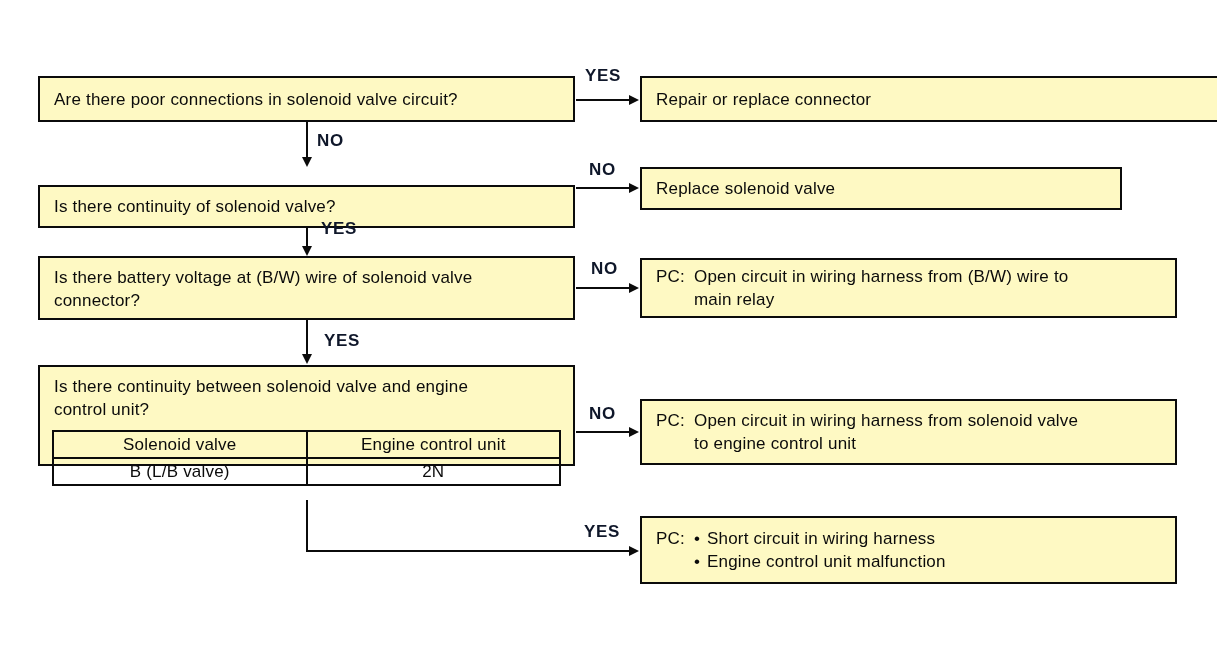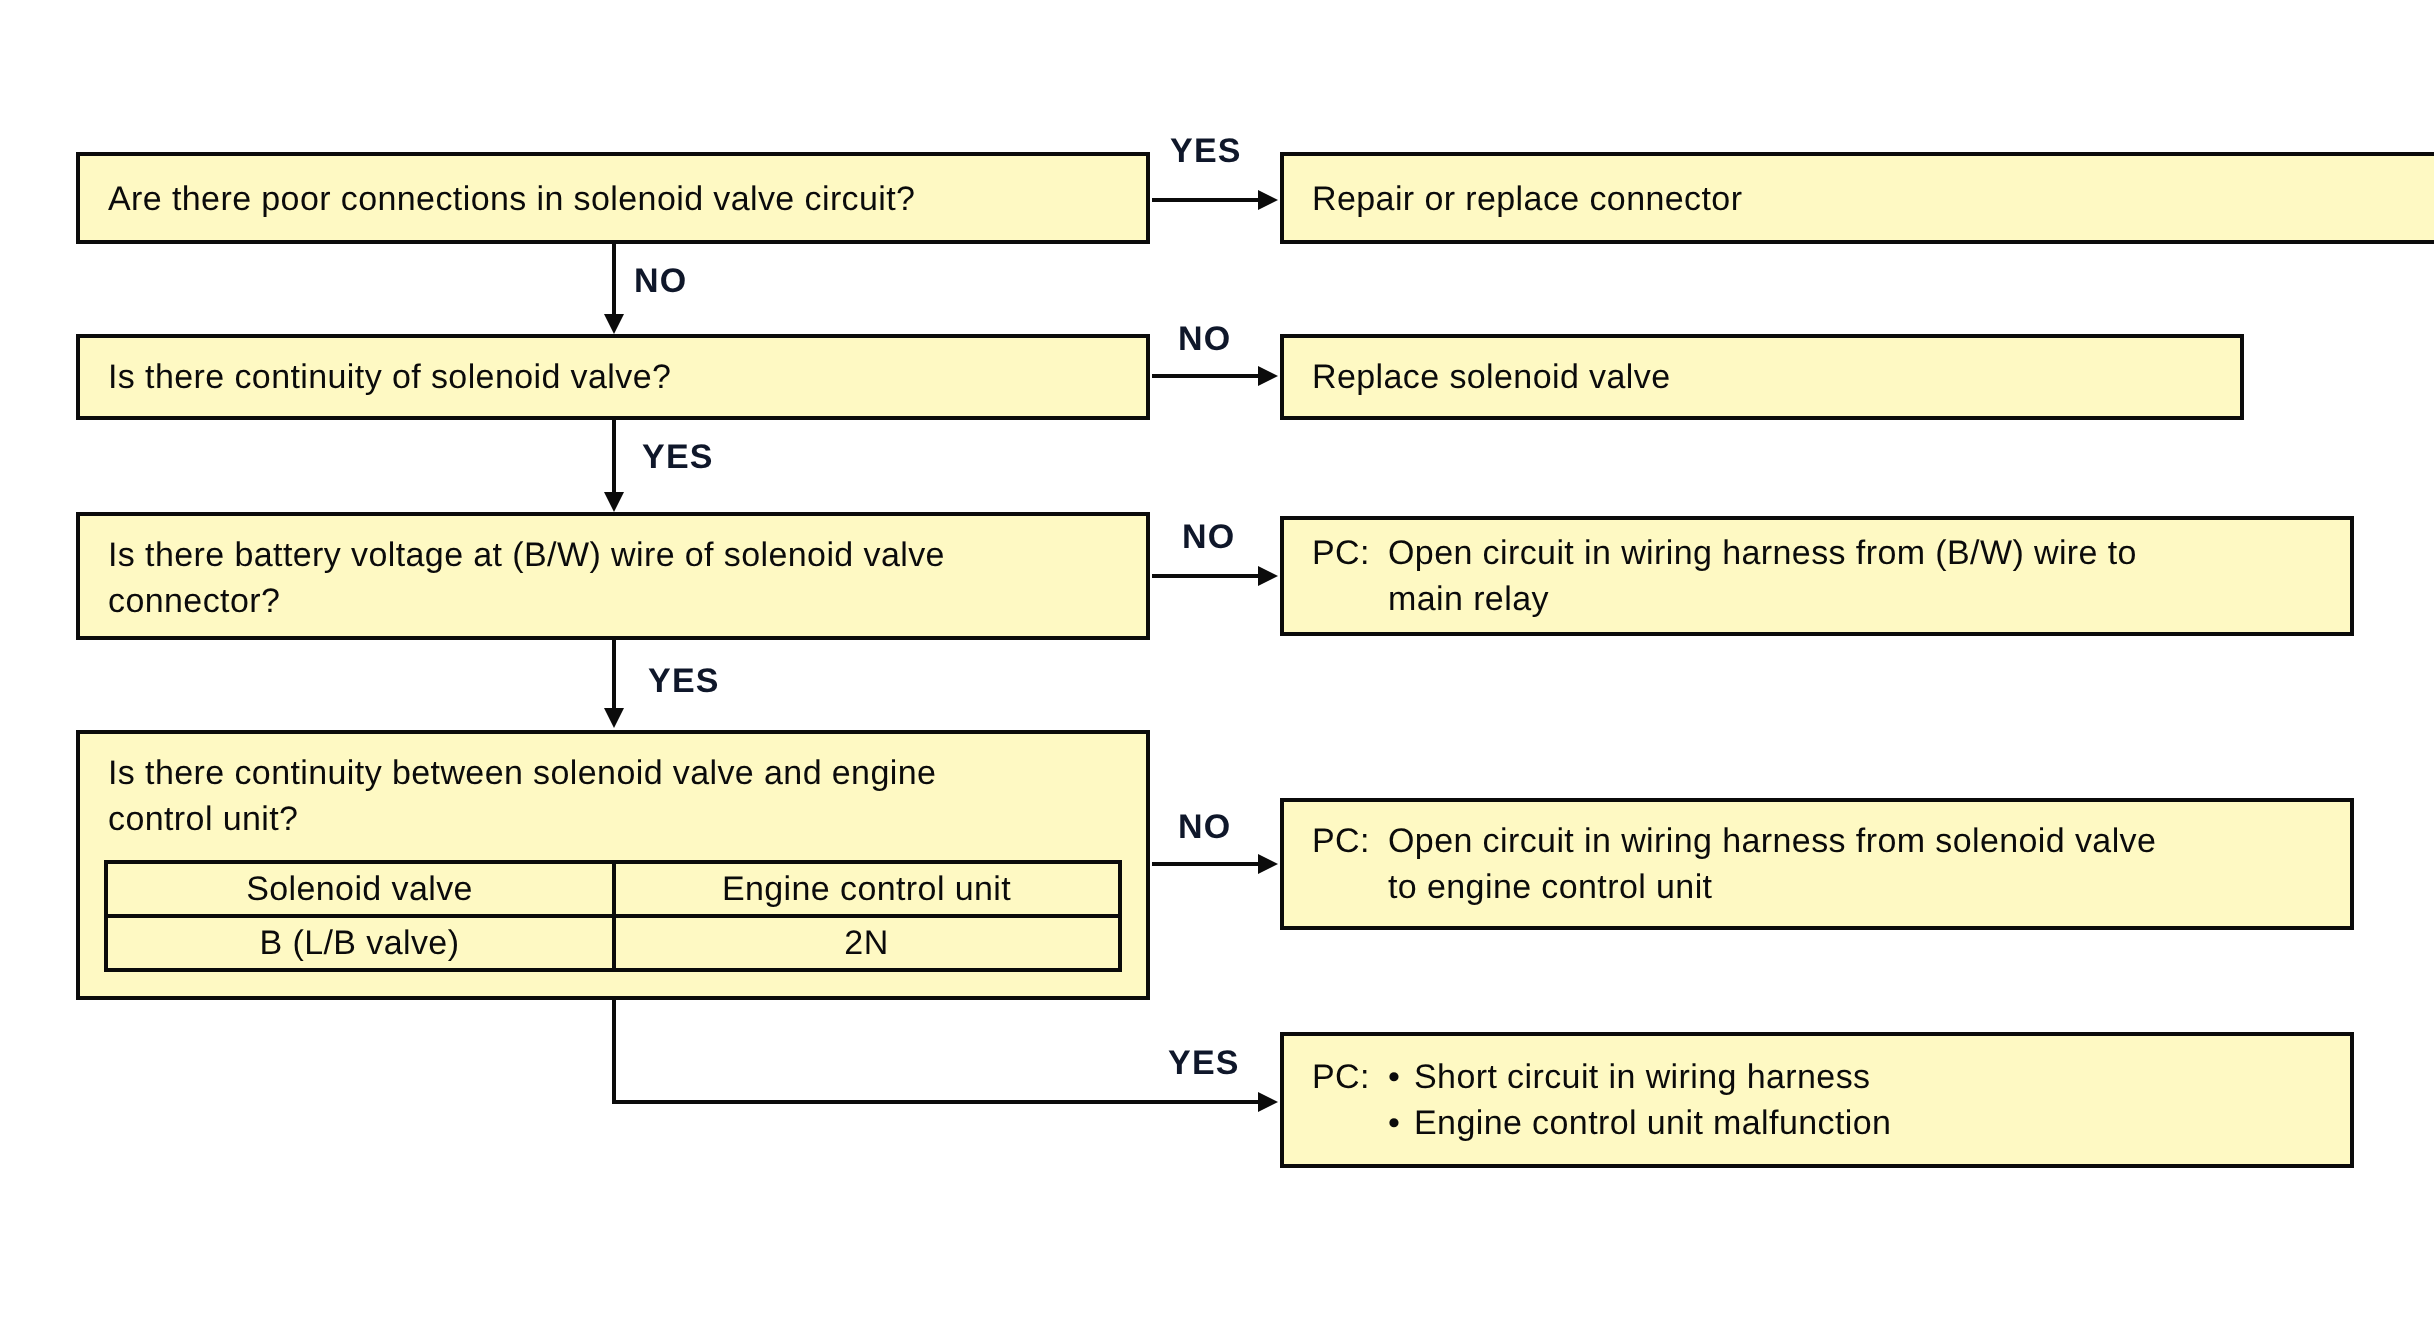--- a/index.html
+++ b/index.html
@@ -83,30 +83,30 @@
       <polygon points="629,283 629,293 639,288"></polygon>
       <polygon points="629,427 629,437 639,432"></polygon>
       <polygon points="629,546 629,556 639,551"></polygon>
     </g>
   </svg>
 
   <div class="box" style="left:38px; top:76px; width:537px; height:46px;">
     <div>Are there poor connections in solenoid valve circuit?</div>
   </div>
 
-  <div class="box" style="left:38px; top:167px; width:537px; height:43px;">
+  <div class="box" style="left:38px; top:185px; width:537px; height:43px;">
     <div>Is there continuity of solenoid valve?</div>
   </div>
 
   <div class="box top-align" style="left:38px; top:256px; width:537px; height:64px;justify-content:center;">
     <div>Is there battery voltage at (B/W) wire of solenoid valve</div>
     <div>connector?</div>
   </div>
 
-  <div class="box top-align" style="left:38px; top:365px; width:537px; height:135px;">
+  <div class="box top-align" style="left:38px; top:365px; width:537px; height:101px;">
     <div>Is there continuity between solenoid valve and engine</div>
     <div>control unit?</div>
     <table class="mini">
       <tbody>
         <tr>
           <td>Solenoid valve</td>
           <td>Engine control unit</td>
         </tr>
         <tr>
           <td>B (L/B valve)</td>

